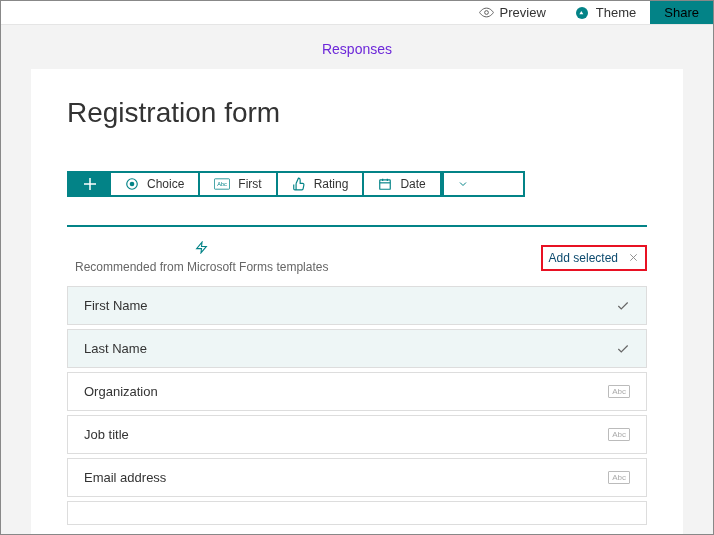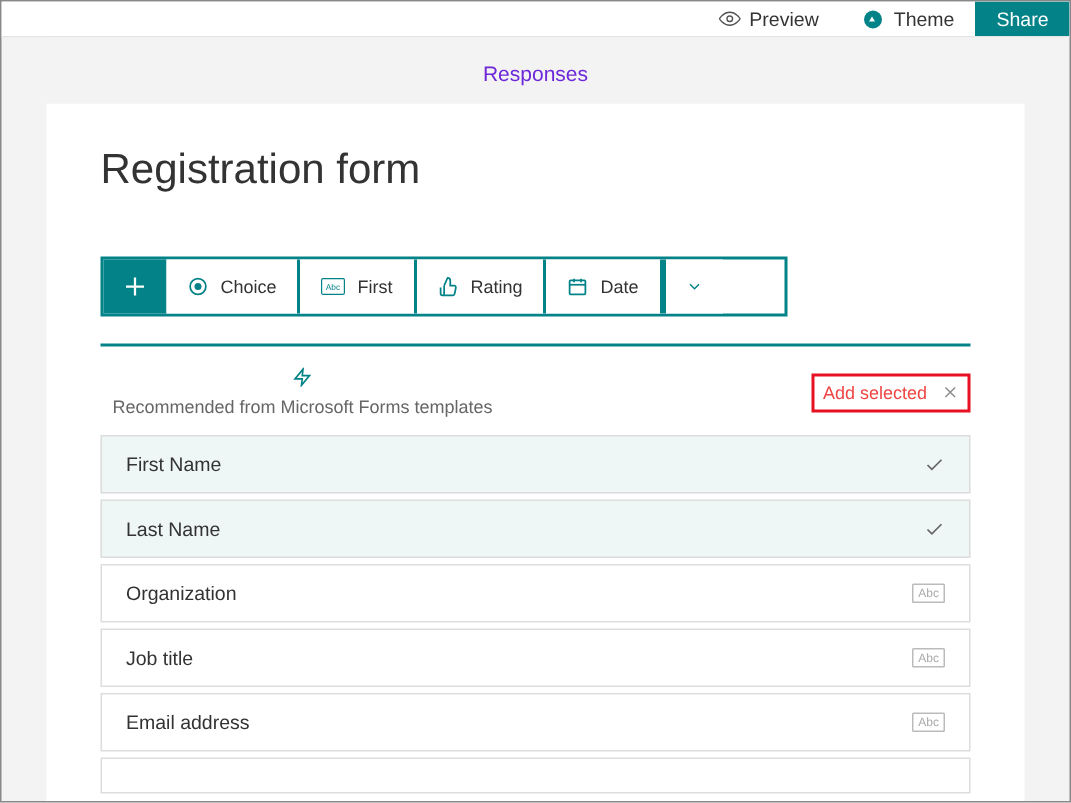--- a/index.html
+++ b/index.html
@@ -1,34 +1,34 @@
 <!DOCTYPE html>
 <html><head>
 <meta charset="utf-8">
 <style>
 * { box-sizing: border-box; margin: 0; padding: 0; font-family: "Segoe UI", Arial, sans-serif; }
 body { background: #f3f3f3; width: 714px; height: 535px; overflow: hidden; border: 1px solid #888; }
 .topbar { height: 24px; background: #fff; display: flex; justify-content: flex-end; align-items: stretch; border-bottom: 1px solid #e5e5e5; }
 .topbar-item { display: flex; align-items: center; padding: 0 14px; font-size: 13px; color: #333; cursor: pointer; gap: 6px; }
-.topbar-item.share { background: #038387; color: #ffffff; font-weight: 400; }
+.topbar-item.share { background: #038387; color: #000000; font-weight: 400; }
 .tab-row { display: flex; background: #f3f3f3; margin-left: 30px; margin-right: 30px; }
 .tab { flex: 1; text-align: center; padding: 16px 0 12px; font-size: 14px; color: #6d28d9; cursor: pointer; background: #f3f3f3; }
 .tab.active { background: #fff; color: #038387; border-top: 2px solid #038387; }
 .canvas { background: #fff; margin: 0 30px; padding: 28px 36px 0 36px; min-height: 480px; }
 .form-title { font-size: 28px; font-weight: 300; color: #333; margin-bottom: 42px; }
-.type-bar { display: flex; border: 2px solid #038387; height: 40px; margin-bottom: 18px; width: 458px; }
+.type-bar { display: flex; border: 2px solid #038387; height: 26px; margin-bottom: 28px; width: 458px; }
 .type-add { width: 42px; background: #038387; display: flex; align-items: center; justify-content: center; cursor: pointer; }
 .type-btn { display: flex; align-items: center; justify-content: center; gap: 8px; padding: 0 14px; font-size: 12px; color: #333; cursor: pointer; border-right: 2px solid #038387; background: #fff; }
 .type-btn:last-of-type { border-right: none; }
 .type-chevron { width: 40px; display: flex; align-items: center; justify-content: center; border-left: 2px solid #038387; cursor: pointer; background: #fff; }
 .rec-panel { border-top: 2px solid #038387; padding-top: 14px; }
 .rec-header { display: flex; align-items: center; margin-bottom: 12px; }
 .rec-text { font-size: 12px; color: #666; margin-left: 8px; display: flex; align-items: center; gap: 6px; flex-direction: column; }
 .rec-actions { margin-left: auto; border: 2px solid #e81123; padding: 4px 6px; display: flex; align-items: center; gap: 10px; }
-.add-selected { color: #ef4444; font-size: 12px; cursor: pointer; }
+.add-selected { color: #0c4a6e; font-size: 12px; cursor: pointer; }
 .rec-close { cursor: pointer; display: flex; }
 .rec-row { display: flex; align-items: center; padding: 11px 16px; font-size: 13px; color: #333; border: 1px solid #ddd; margin-bottom: 4px; background: #fff; cursor: pointer; }
 .rec-row.selected { background: #eef6f6; }
 .rec-row .trail { margin-left: auto; display: flex; align-items: center; }
 .abc-box { border: 1px solid #bbb; color: #aaa; font-size: 8px; padding: 1px 3px; border-radius: 1px; }
 svg { display: block; }
 </style>
 </head>
 <body>
 

